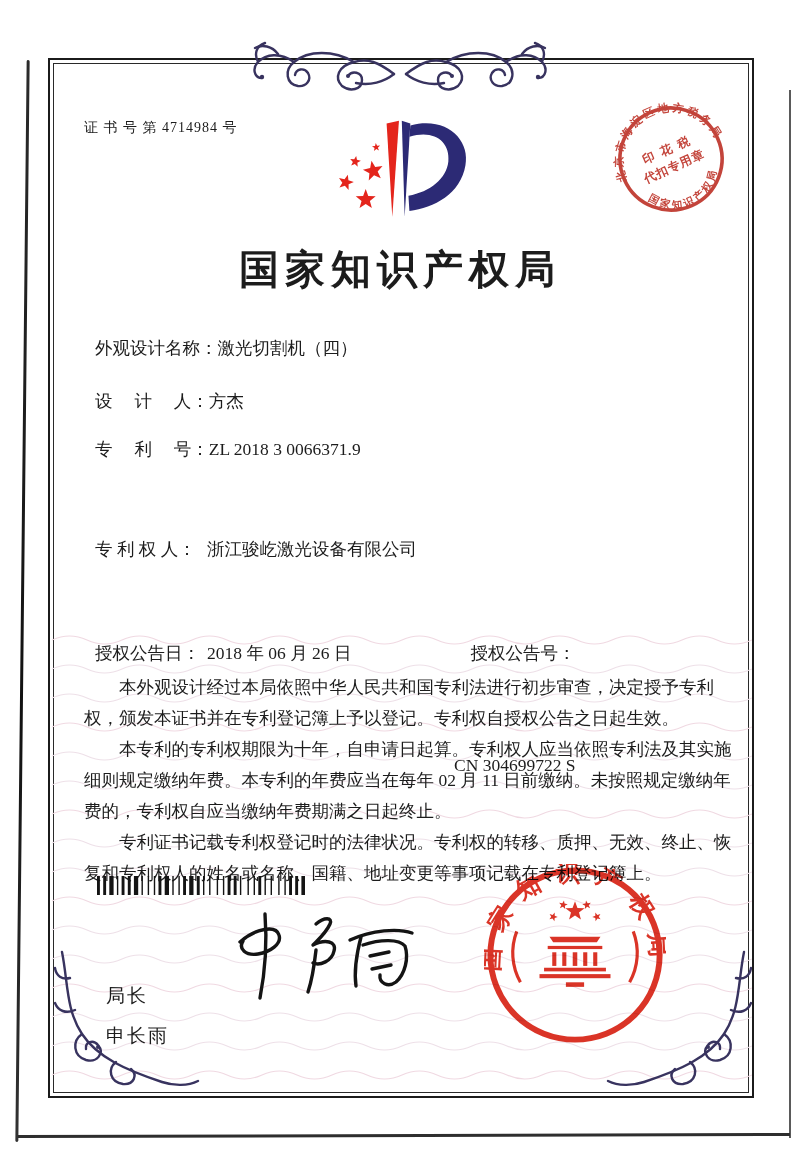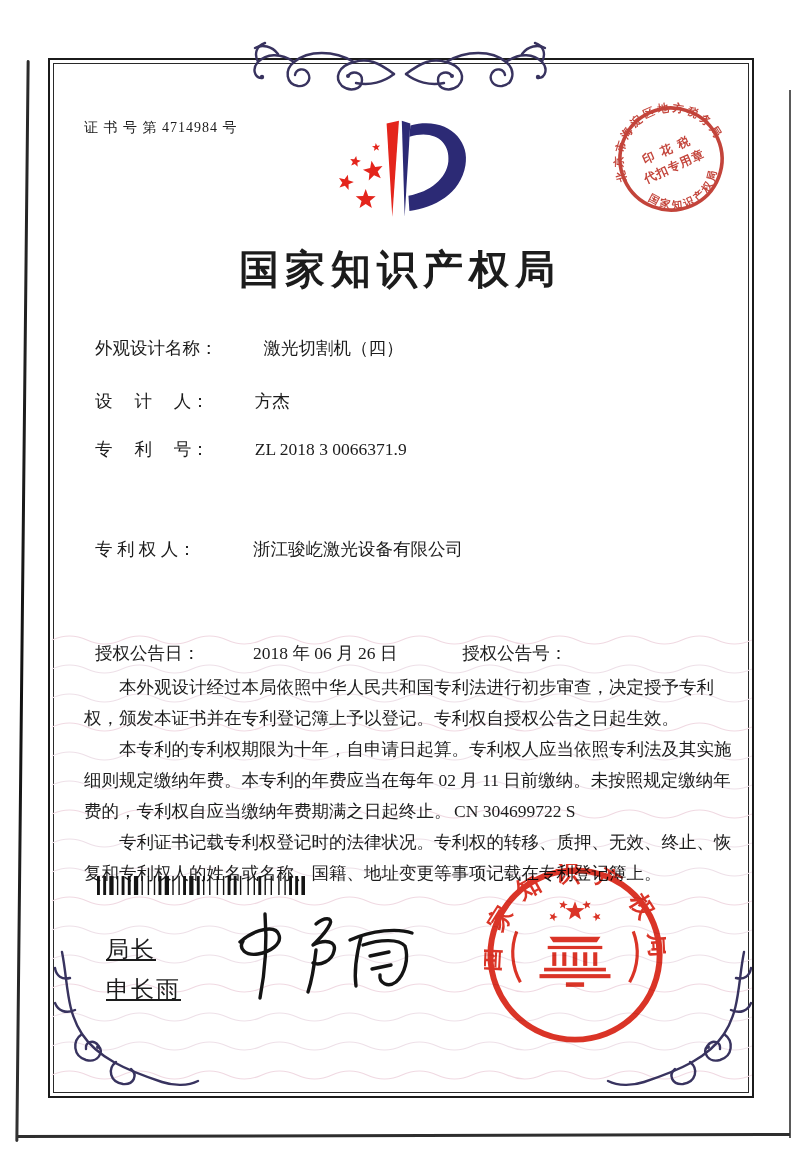--- a/index.html
+++ b/index.html
@@ -21,31 +21,31 @@
   
   .waves{position:absolute;left:52px;top:628px;z-index:0;pointer-events:none;}
   .orn{position:absolute;z-index:2;}
   .orn-top{left:50%;top:22px;transform:translateX(-50%);}
   .orn-bl{left:54px;top:948px;}
   .orn-br{left:600px;top:948px;}
   .cert-number{position:absolute;left:84px;top:119px;font-size:14px;letter-spacing:1px;z-index:3;}
   .logo{position:absolute;left:303px;top:108px;z-index:3;}
   .title{position:absolute;left:0;top:242px;width:100%;text-align:center;
     font-size:40px;font-weight:bold;letter-spacing:6px;z-index:3;}
-  .frow{position:absolute;left:95px;display:flex;align-items:center;
-    font-size:17.5px;z-index:3;line-height:25px;gap:46px;}
+  .frow{position:absolute;left:95px;display:flex;align-items:flex-end;
+    font-size:17.5px;z-index:3;line-height:25px;}
   .flabel{flex:0 0 112px;white-space:nowrap;}
   .fvalue{white-space:pre-wrap;}
   .fvalue-wrap{max-width:478px;}
   .row-grantno{left:454px;flex-direction:column;}
   .paras{position:absolute;left:84px;top:672px;width:648px;z-index:3;}
   .paras p{margin:0;text-indent:2em;font-size:17.5px;line-height:31px;
     font-family:"Liberation Serif","DejaVu Serif",serif;}
   .barcode{position:absolute;left:97px;top:876px;z-index:3;}
-  .director{position:absolute;left:106px;top:930px;z-index:3;font-size:23px;line-height:40px;letter-spacing:2px;text-decoration:underline;}
+  .director{position:absolute;left:106px;top:976px;z-index:3;font-size:19px;line-height:40px;letter-spacing:2px;}
   .signature{position:absolute;left:212px;top:908px;z-index:4;}
   .seal{position:absolute;left:484px;top:864px;z-index:5;mix-blend-mode:multiply;opacity:.95;}
   .seal-date{position:absolute;left:491px;top:1002px;z-index:6;color:#d8291b;
     font-size:19px;font-weight:bold;letter-spacing:1.5px;mix-blend-mode:multiply;}
   .tax-stamp{position:absolute;left:596px;top:84px;z-index:5;mix-blend-mode:multiply;opacity:.88;}
   .footer{position:absolute;left:0;top:1055px;width:100%;text-align:center;
     font-size:15.5px;letter-spacing:3px;z-index:3;}
   svg text{font-family:"Liberation Serif","DejaVu Serif",serif;}
 </style>
 </head>

